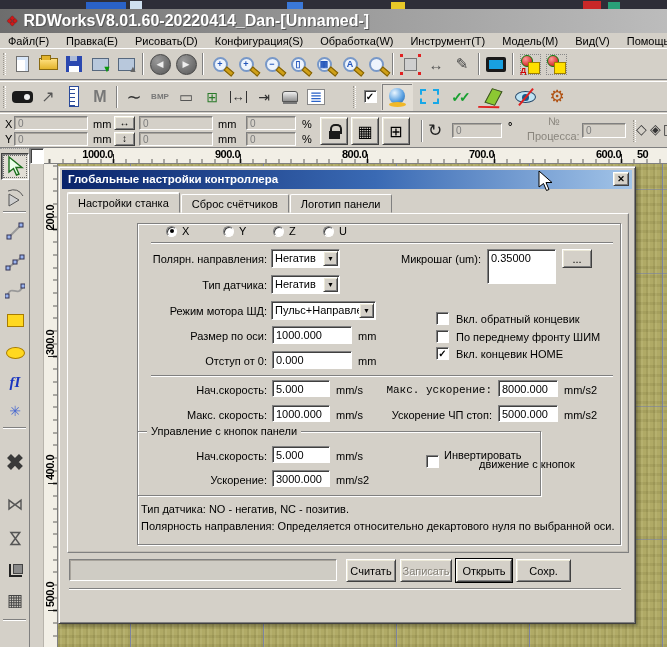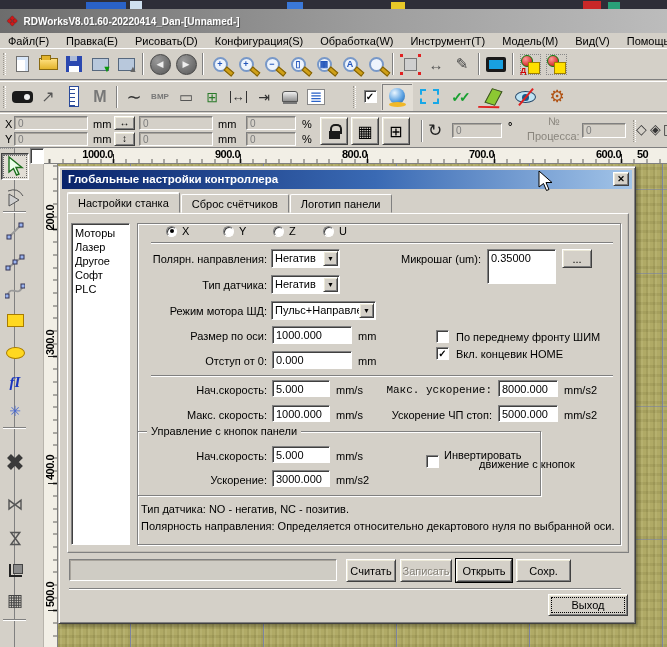--- a/index.html
+++ b/index.html
@@ -86,21 +86,21 @@
   .hlab { position:absolute; top:0; font-weight:bold; font-size:11px; width:48px; text-align:right; letter-spacing:-0.5px; }
   #vruler { position:absolute; left:44px; top:164px; width:14px; height:483px; background:#f2efe6; border-right:1px solid #808080;
             background-image:
               repeating-linear-gradient(180deg, rgba(0,0,0,.85) 0 1px, transparent 1px 127px),
               repeating-linear-gradient(180deg, rgba(0,0,0,.6) 0 1px, transparent 1px 12.7px);
             background-size:9px auto, 4px auto; background-position:100% 65px, 100% 1.5px; background-repeat:repeat-y; }
   .vlab { position:absolute; left:0; width:13px; height:46px; font-weight:bold; font-size:11px; letter-spacing:-0.5px;
           writing-mode:vertical-rl; transform:rotate(180deg); text-align:center; line-height:13px; }
 
   
-  #lefttb { position:absolute; left:0; top:148px; width:15px; height:499px; background:#d4d0c8; border-right:1px solid #808080; border-top:1px dotted #999;text-align:center; }
+  #lefttb { position:absolute; left:0; top:148px; width:30px; height:499px; background:#d4d0c8; border-right:1px solid #808080; border-top:1px dotted #999;text-align:center; }
   .ltbtn { position:absolute; left:1px; width:28px; height:27px; display:flex; align-items:center; justify-content:center; color:#444; }
   .lsep { position:absolute; left:3px; width:23px; height:2px; border-top:1px solid #808080; border-bottom:1px solid #fff; }
   .ic-rect { width:17px; height:13px; background:#ffd820; border:1px solid #a87c00; }
   .ic-ellipse { width:19px; height:12px; background:#ffd820; border:1px solid #a87c00; border-radius:50%; }
   .ttool { font-family:"Liberation Serif", serif; font-style:italic; font-weight:bold; font-size:15px; color:#1a35c0; }
 
   
   #workspace { position:absolute; left:58px; top:164px; width:609px; height:483px; background-color:#b0aa66;
     background-image:
       repeating-linear-gradient(90deg, rgba(115,125,170,.85) 0 1px, transparent 1px 133px),
@@ -142,21 +142,21 @@
     <i class="abs" style="left:86px;top:2px;width:40px;height:7px;background:#2a62c8;"></i>
     <i class="abs" style="left:130px;top:1px;width:12px;height:8px;background:#cfe0f0;"></i>
     <i class="abs" style="left:287px;top:2px;width:16px;height:7px;background:#3a78d8;"></i>
     <i class="abs" style="left:391px;top:2px;width:14px;height:7px;background:#e8c828;"></i>
     <i class="abs" style="left:583px;top:1px;width:18px;height:8px;background:#c82828;"></i>
     <i class="abs" style="left:608px;top:2px;width:12px;height:7px;background:#28a078;"></i>
   </div>
 
   <div class="abs" style="left:0;top:9px;width:667px;height:24px;background:linear-gradient(90deg,#6d6d6d,#9d9d9d 55%,#bcbcbc);display:flex;align-items:center;">
     <span style="color:#d01818;font-size:14px;margin:0 5px 0 6px;text-shadow:0 0 1px #400;">❖</span>
-    <span style="color:#fff;font-weight:bold;font-size:10px;text-shadow:1px 1px 0 #555;">RDWorksV8.01.60-20220414_Dan-[Unnamed-]</span>
+    <span style="color:#fff;font-weight:bold;font-size:16px;text-shadow:1px 1px 0 #555;">RDWorksV8.01.60-20220414_Dan-[Unnamed-]</span>
   </div>
 
   <div class="abs" style="left:0;top:33px;width:667px;height:15px;background:#d4d0c8;display:flex;align-items:center;padding-left:8px;gap:17px;white-space:nowrap;">
     <span>Файл(F)</span>
     <span>Правка(E)</span>
     <span>Рисовать(D)</span>
     <span>Конфигурация(S)</span>
     <span>Обработка(W)</span>
     <span>Инструмент(T)</span>
     <span>Модель(M)</span>
@@ -439,26 +439,20 @@
     </div>
 
     <div class="abs" style="left:8px;top:25px;height:21px;display:flex;align-items:flex-end;">
       <div class="tab active">Настройки станка</div>
       <div class="tab">Сброс счётчиков</div>
       <div class="tab">Логотип панели</div>
     </div>
 
     <div class="page-frame" style="left:8px;top:46px;width:562px;height:340px;"></div>
 
-    <div class="sunk abs" style="left:12px;top:56px;width:59px;height:322px;padding:2px 0;">
-      <div style="padding:0 3px;line-height:14px;">Моторы</div>
-      <div style="padding:0 3px;line-height:14px;">Лазер</div>
-      <div style="padding:0 3px;line-height:14px;">Другое</div>
-      <div style="padding:0 3px;line-height:14px;">Софт PLC</div>
-    </div>
 
     <div class="grp" style="left:78px;top:56px;width:484px;height:322px;"></div>
 
     <div class="abs" style="left:107px;top:58px;display:flex;align-items:center;gap:5px;">
       <span class="rad">
           <i class="rdot"></i>
         </span>
       <span>X</span>
     </div>
     <div class="abs" style="left:164px;top:58px;display:flex;align-items:center;gap:5px;">
@@ -498,20 +492,24 @@
     <span class="lbl" style="left:299px;top:163px;">mm</span>
 
     <span class="lbl" style="right:368px;top:188px;">Отступ от 0:</span>
     <div class="field abs" style="left:213px;top:184px;width:80px;height:18px;">0.000</div>
     <span class="lbl" style="left:299px;top:188px;">mm</span>
 
     <span class="lbl" style="right:154px;top:86px;">Микрошаг (um):</span>
     <div class="field abs" style="left:428px;top:82px;width:69px;height:35px;">0.35000</div>
     <div class="btn pbtn" style="left:503px;top:82px;width:30px;height:19px;">...</div>
 
+    <div class="abs" style="left:377px;top:145px;display:flex;gap:7px;align-items:center;">
+      <span class="cb"></span>
+      <span>Вкл. обратный концевик</span>
+    </div>
     <div class="abs" style="left:377px;top:163px;display:flex;gap:7px;align-items:center;">
       <span class="cb"></span>
       <span>По переднему фронту ШИМ</span>
     </div>
     <div class="abs" style="left:377px;top:180px;display:flex;gap:7px;align-items:center;">
       <span class="cb">✓</span>
       <span>Вкл. концевик HOME</span>
     </div>
 
     <div class="hr-etch abs" style="left:92px;top:208px;width:462px;"></div>
@@ -552,20 +550,19 @@
     <span class="lbl" style="left:82px;top:353px;">Полярность направления: Определяется относительно декартового нуля по выбранной оси.</span>
     <span class="lbl" style="left:82px;top:336px;">Тип датчика: NO - негатив, NC - позитив.</span>
 
     <div class="sunk-grey abs" style="left:10px;top:392px;width:268px;height:22px;background:#cfccc4;"></div>
     <div class="btn pbtn" style="left:287px;top:392px;width:50px;">Считать</div>
     <div class="btn pbtn disabled" style="left:341px;top:392px;width:52px;">Записать</div>
     <div class="btn pbtn default" style="left:397px;top:392px;width:56px;">Открыть</div>
     <div class="btn pbtn" style="left:457px;top:392px;width:55px;">Сохр.</div>
 
     <div class="hr-etch abs" style="left:10px;top:421px;width:552px;"></div>
-    <div class="btn pbtn focusdots" style="left:489px;top:427px;width:80px;height:22px;">Выход</div>
   </div>
 
   <svg class="abs" style="left:538px;top:170px;" width="15" height="22" viewBox="0 0 15 22">
     <polygon points="1,1 1,17 5.5,13.5 8.5,20.5 11,19.5 8,12.5 14,12.5" fill="#fff" stroke="#000" stroke-width="1"></polygon>
   </svg>
 
 </div>
 
 </body></html>

